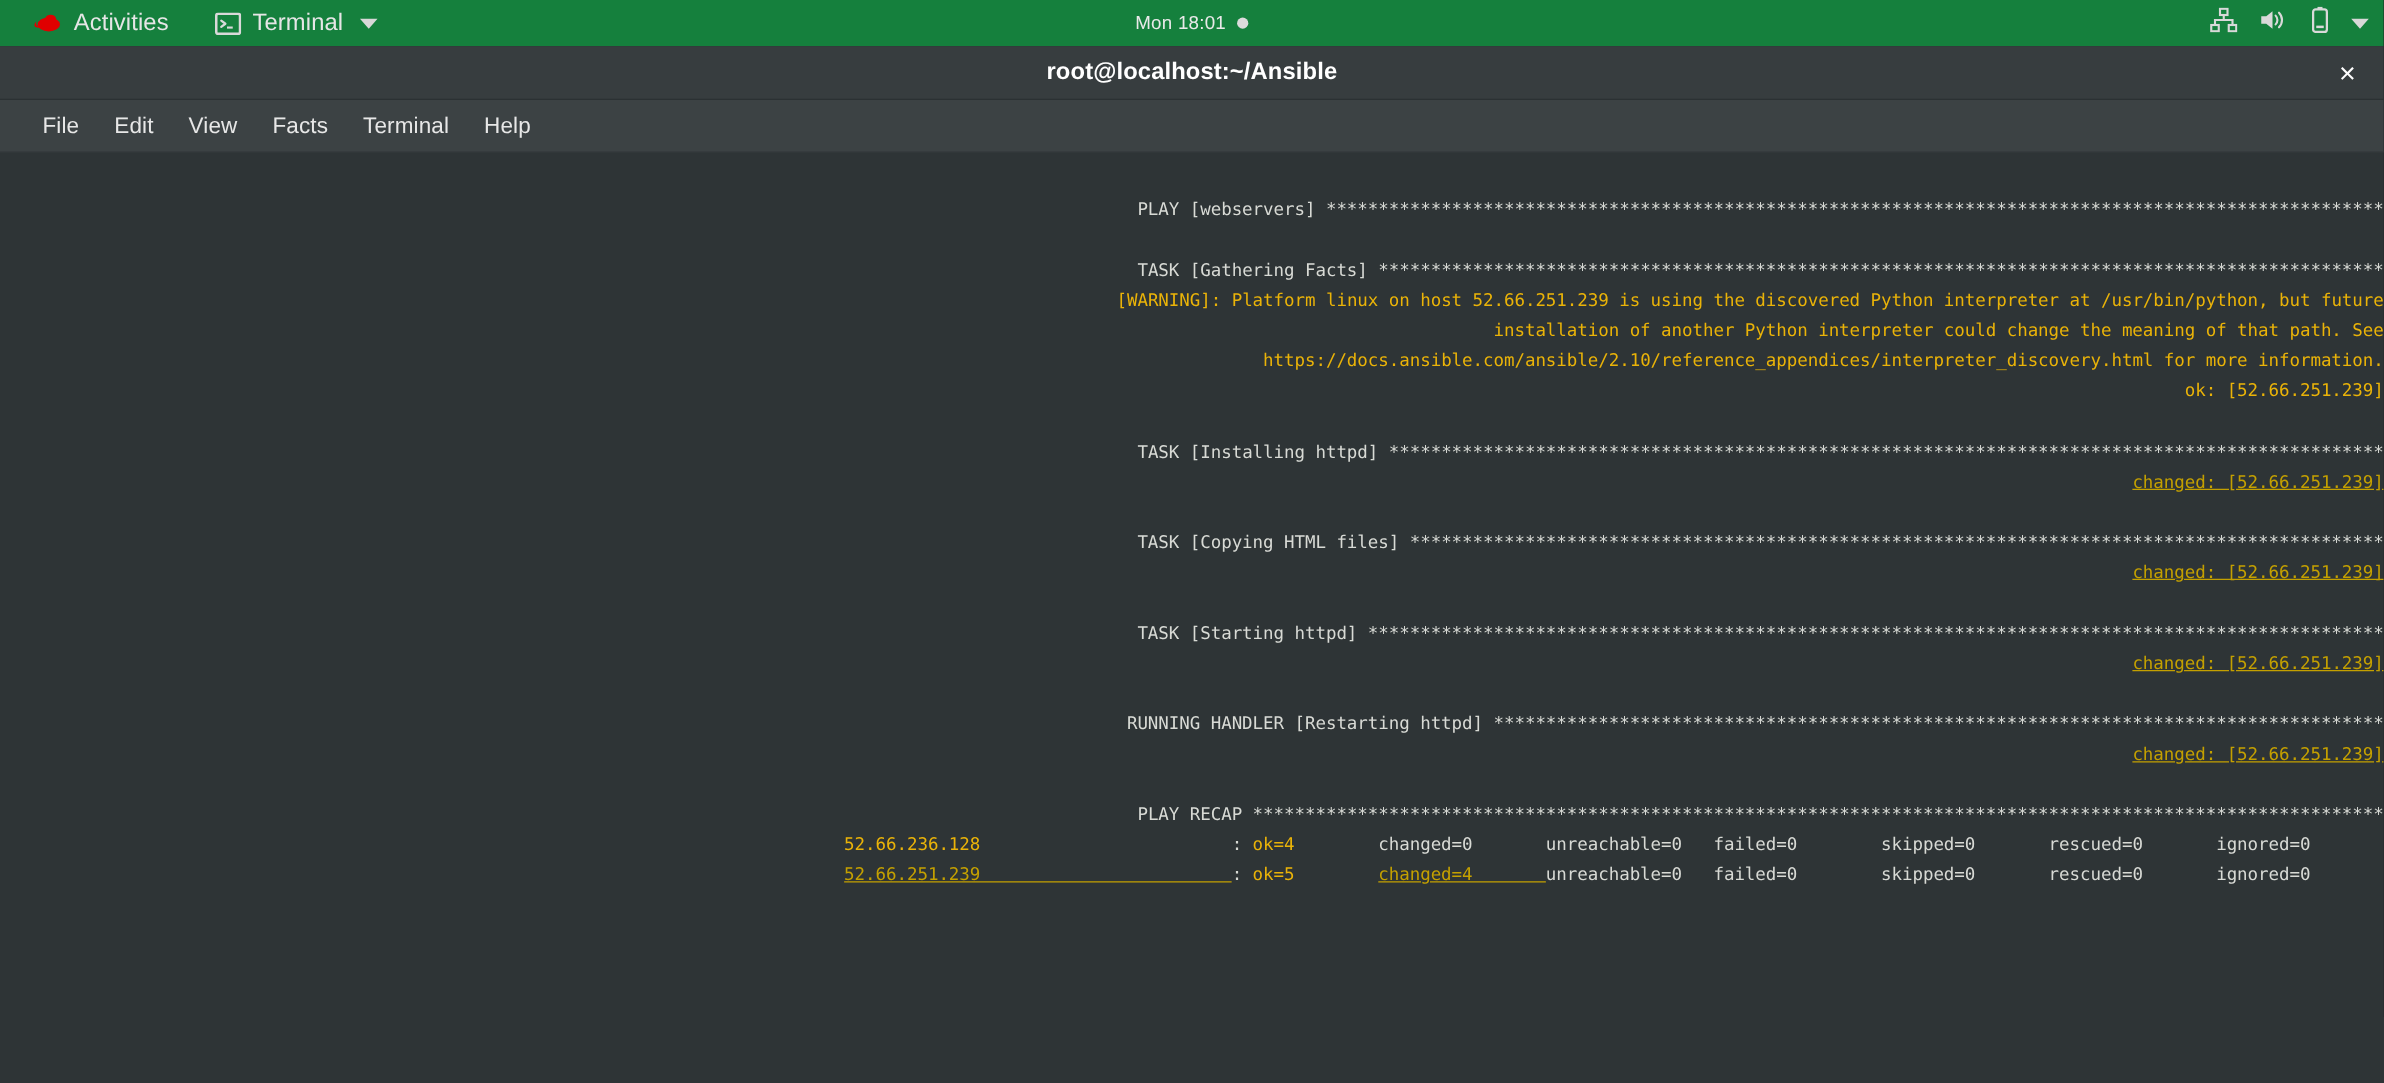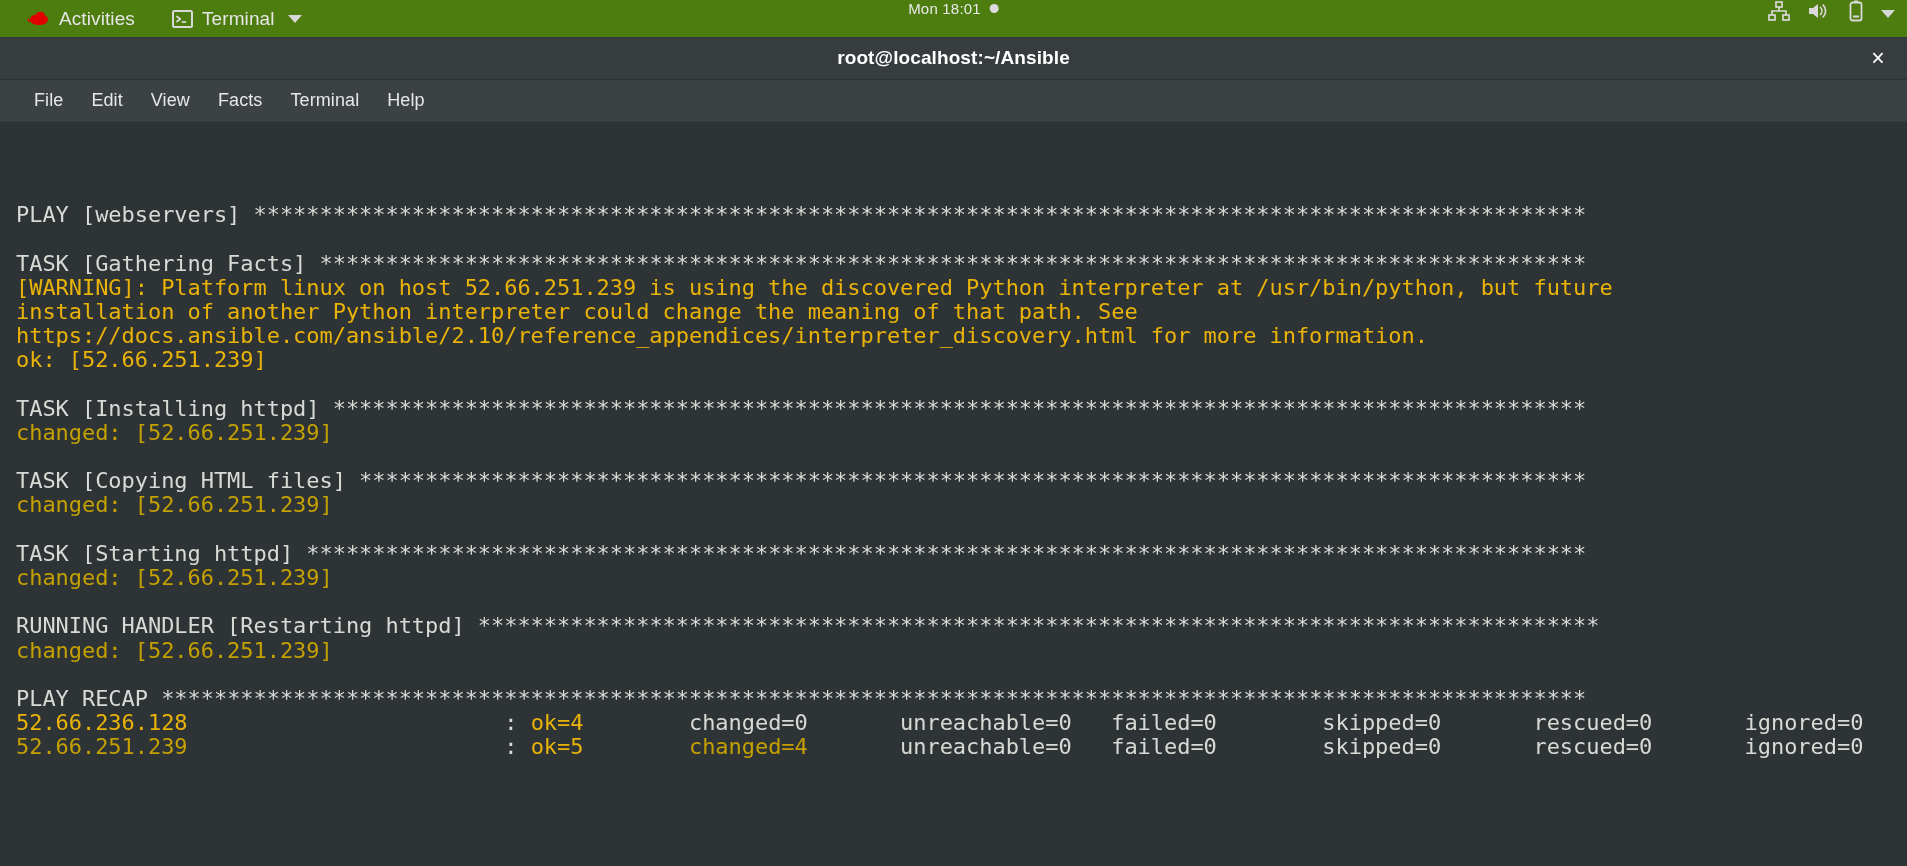--- a/index.html
+++ b/index.html
@@ -12,22 +12,23 @@
     overflow: hidden;
     background: #1d1d1d;
     font-family: "Liberation Sans", sans-serif;
   }
 
   
   #topbar {
     position: relative;
     height: 37px;
     width: 100%;
-    background: #4d7c0f;
-    display: flex;
+    background: #15803d;
+    display: flex;
+    align-items: center;
     color: #d6d6d6;
     font-size: 19px;
     user-select: none;
   }
   .tb-left {
     display: flex;
     align-items: center;
     gap: 0px;
     padding-left: 14px;
   }
@@ -75,20 +76,21 @@
   .redhat-logo { display:block; }
   .term-ico { display:block; }
 
   
   #window {
     width: 100%;
     height: 829px;
     background: #2e3436;
     display: flex;
     flex-direction: column;
+    text-align: right;
   }
   #titlebar {
     position: relative;
     height: 43px;
     background: #373d3f;
     border-bottom: 1px solid #2b3133;
     display: flex;
     align-items: center;
     justify-content: center;
     flex: 0 0 auto;
@@ -131,34 +133,33 @@
     cursor: default;
     letter-spacing: .1px;
   }
 
   
   #terminal {
     flex: 1 1 auto;
     background: #2e3436;
     color: #d3d7cf;
     font-family: "DejaVu Sans Mono", "Liberation Mono", monospace;
-    font-size: 22px;
+    font-size: 14px;
     line-height: 24.2px;
-    padding: 10px 0 0 16px;
+    padding: 10px 0 0 2px;
     overflow: hidden;
     white-space: pre;
     letter-spacing: -0.05px;
-    margin-top: 47px;
   }
   .tline { height: 24.2px; white-space: pre; }
   .blank { height: 24.2px; }
 
   .c-white   { color: #d8dad5; }
   .c-green   { color: #eab308; }
-  .c-yellow  { color: #c4a000; }
+  .c-yellow  { color: #c4a000; text-decoration: underline; }
   .c-magenta { color: #eab308; }
 </style>
 </head>
 <body>
 
 <div id="topbar">
   <div class="tb-left">
 
     <div class="tb-item">
       <span>

